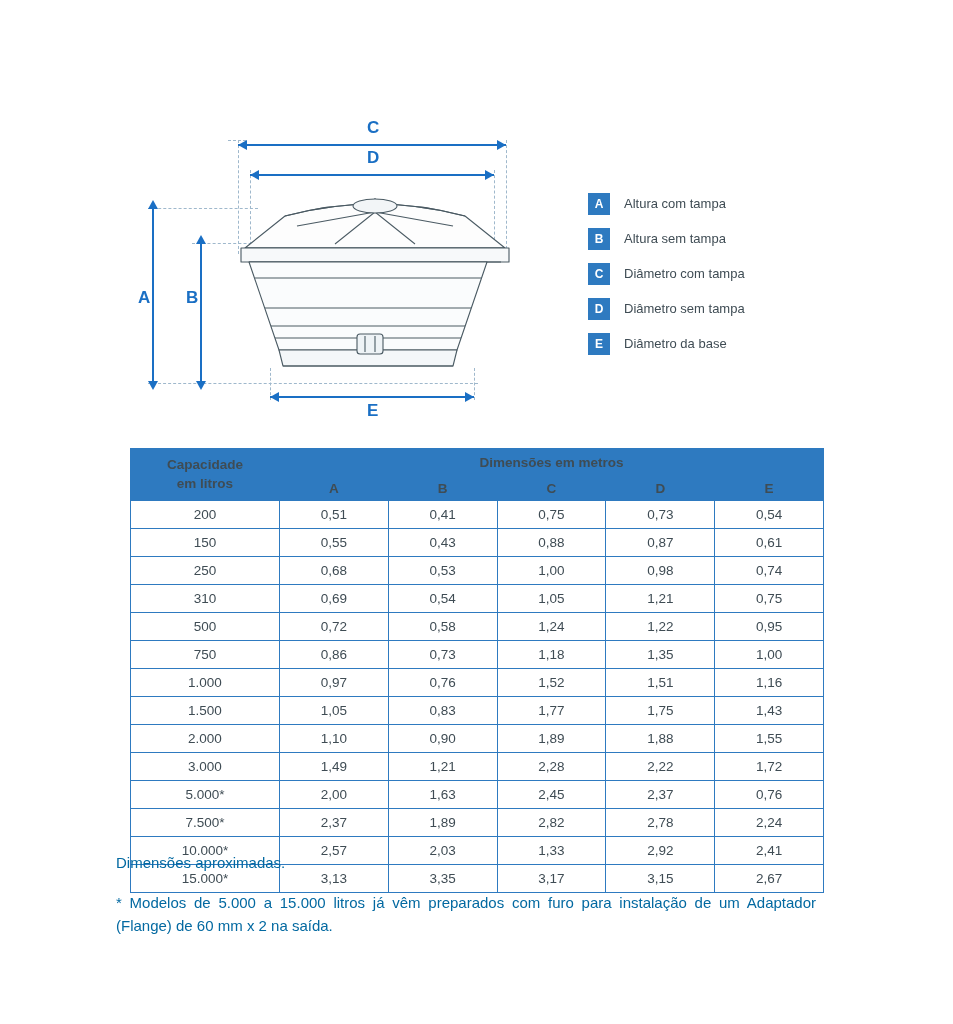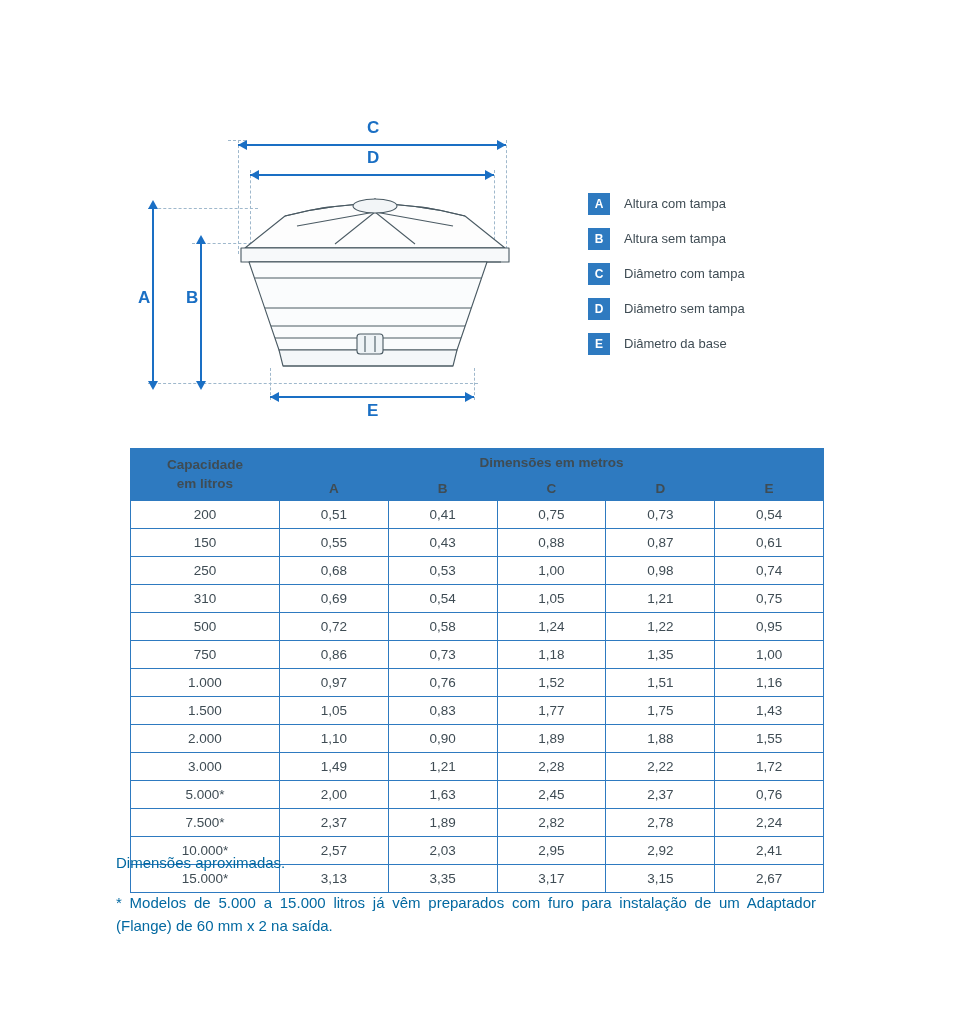--- a/index.html
+++ b/index.html
@@ -401,21 +401,21 @@
           <td>2,37</td>
           <td>1,89</td>
           <td>2,82</td>
           <td>2,78</td>
           <td>2,24</td>
         </tr>
         <tr>
           <td>10.000*</td>
           <td>2,57</td>
           <td>2,03</td>
-          <td>2,95</td>
+          <td>1,33</td>
           <td>2,92</td>
           <td>2,41</td>
         </tr>
         <tr>
           <td>15.000*</td>
           <td>3,13</td>
           <td>3,35</td>
           <td>3,17</td>
           <td>3,15</td>
           <td>2,67</td>

